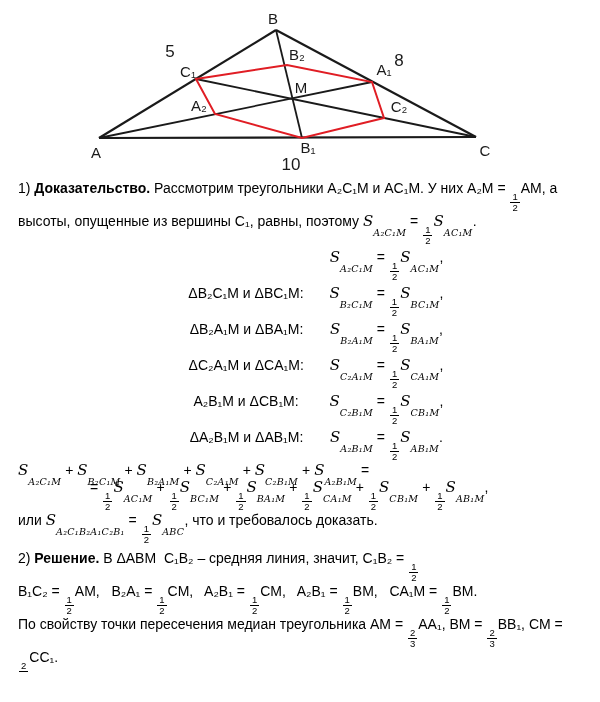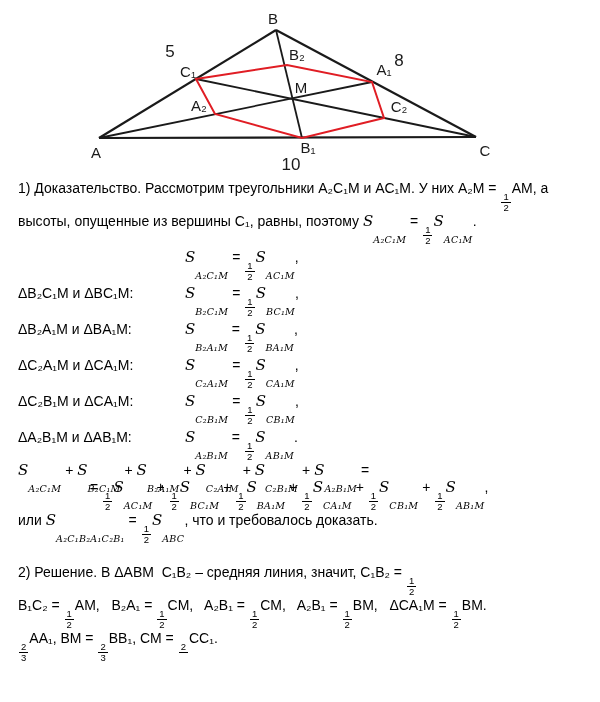--- a/index.html
+++ b/index.html
@@ -9,37 +9,37 @@
     overflow:hidden;
   }
   .figure-wrap{width:600px;height:174px;position:relative;}
   .figure-wrap svg{display:block;}
   svg text{font-family:"Liberation Sans","DejaVu Sans",sans-serif;fill:#1a1a1a;}
   .vlab{font-size:15px;}
   .numlab{font-size:17px;}
 
   .doc{padding:6px 12px 0 18px;font-size:14px;}
   .ln{line-height:17.5px;white-space:nowrap;}
-  .ln.eq{line-height:23.5px;}
-  .ln.mt{margin-top:19px;}
+  .ln.eq{line-height:23.5px;text-align:center;}
+  .ln.mt{margin-top:5px;}
   .tx{white-space:pre-wrap;}
-  .tx.b{font-weight:normal;}
+  .tx.b{font-weight:bold;}
   .lbl{display:inline-block;white-space:pre-wrap;}
   .fr{
     display:inline-flex;flex-direction:column;align-items:center;
     font-size:9.5px;line-height:1.05;vertical-align:-7px;
     margin:0 1px;
   }
   .fr .n{border-bottom:1px solid #000;padding:0 2px;}
   .fr .d{padding:0 2px;}
   .msub{white-space:nowrap;}
   .msub .mb{font:italic 15px/1 "DejaVu Serif","Liberation Serif",serif;}
   .msub .ms{
     font:italic 9.5px/1 "DejaVu Serif","Liberation Serif",serif;
-    position:relative;top:17px;letter-spacing:.3px;
+    position:relative;top:10px;letter-spacing:.3px;
   }
 </style>
 </head>
 <body>
 
 <div class="figure-wrap">
   <svg width="600" height="174" viewBox="0 0 600 174">
 
     <line x1="99" y1="138" x2="276" y2="30" stroke="#1a1a1a" stroke-width="2.2"></line>
     <line x1="276" y1="30" x2="476" y2="137" stroke="#1a1a1a" stroke-width="2.2"></line>
@@ -86,21 +86,21 @@
         <span class="d">2</span>
       </span><span class="msub"><span class="mb">S</span><span class="ms">BC₁M</span></span><span class="tx">,</span></div>
     <div class="ln eq"><span class="lbl" style="width: 167px;">ΔB₂A₁M и ΔBA₁M:</span><span class="msub"><span class="mb">S</span><span class="ms">B₂A₁M</span></span><span class="tx"> = </span><span class="fr">
         <span class="n">1</span>
         <span class="d">2</span>
       </span><span class="msub"><span class="mb">S</span><span class="ms">BA₁M</span></span><span class="tx">,</span></div>
     <div class="ln eq"><span class="lbl" style="width: 167px;">ΔC₂A₁M и ΔCA₁M:</span><span class="msub"><span class="mb">S</span><span class="ms">C₂A₁M</span></span><span class="tx"> = </span><span class="fr">
         <span class="n">1</span>
         <span class="d">2</span>
       </span><span class="msub"><span class="mb">S</span><span class="ms">CA₁M</span></span><span class="tx">,</span></div>
-    <div class="ln eq"><span class="lbl" style="width: 167px;">ΔC₂B₁M и ΔCA₁M:</span><span class="msub"><span class="mb">S</span><span class="ms">C₂B₁M</span></span><span class="tx"> = </span><span class="fr">
+    <div class="ln eq"><span class="lbl" style="width: 167px;">A₂B₁M и ΔCB₁M:</span><span class="msub"><span class="mb">S</span><span class="ms">C₂B₁M</span></span><span class="tx"> = </span><span class="fr">
         <span class="n">1</span>
         <span class="d">2</span>
       </span><span class="msub"><span class="mb">S</span><span class="ms">CB₁M</span></span><span class="tx">,</span></div>
     <div class="ln eq"><span class="lbl" style="width: 167px;">ΔA₂B₁M и ΔAB₁M:</span><span class="msub"><span class="mb">S</span><span class="ms">A₂B₁M</span></span><span class="tx"> = </span><span class="fr">
         <span class="n">1</span>
         <span class="d">2</span>
       </span><span class="msub"><span class="mb">S</span><span class="ms">AB₁M</span></span><span class="tx">.</span></div>
     <div class="ln"><span class="msub"><span class="mb">S</span><span class="ms">A₂C₁M</span></span><span class="tx"> + </span><span class="msub"><span class="mb">S</span><span class="ms">B₂C₁M</span></span><span class="tx"> + </span><span class="msub"><span class="mb">S</span><span class="ms">B₂A₁M</span></span><span class="tx"> + </span><span class="msub"><span class="mb">S</span><span class="ms">C₂A₁M</span></span><span class="tx"> + </span><span class="msub"><span class="mb">S</span><span class="ms">C₂B₁M</span></span><span class="tx"> + </span><span class="msub"><span class="mb">S</span><span class="ms">A₂B₁M</span></span><span class="tx"> =</span></div>
     <div class="ln" style="padding-left: 72px;"><span class="tx">= </span><span class="fr">
         <span class="n">1</span>
@@ -134,25 +134,25 @@
         <span class="d">2</span>
       </span><span class="tx">AM,   B₂A₁ = </span><span class="fr">
         <span class="n">1</span>
         <span class="d">2</span>
       </span><span class="tx">CM,   A₂B₁ = </span><span class="fr">
         <span class="n">1</span>
         <span class="d">2</span>
       </span><span class="tx">CM,   A₂B₁ = </span><span class="fr">
         <span class="n">1</span>
         <span class="d">2</span>
-      </span><span class="tx">BM,   ΔCA₁M = </span><span class="fr">
+      </span><span class="tx">BM,   CA₁M = </span><span class="fr">
         <span class="n">1</span>
         <span class="d">2</span>
       </span><span class="tx">BM.</span></div>
-    <div class="ln"><span class="fr">
+    <div class="ln"><span class="tx">По свойству точки пересечения медиан треугольника AM = </span><span class="fr">
         <span class="n">2</span>
         <span class="d">3</span>
       </span><span class="tx">AA₁, BM = </span><span class="fr">
         <span class="n">2</span>
         <span class="d">3</span>
       </span><span class="tx">BB₁, CM = </span><span class="fr">
         <span class="n">2</span>
       </span><span class="tx">CC₁.</span></div>
   </div>
 

